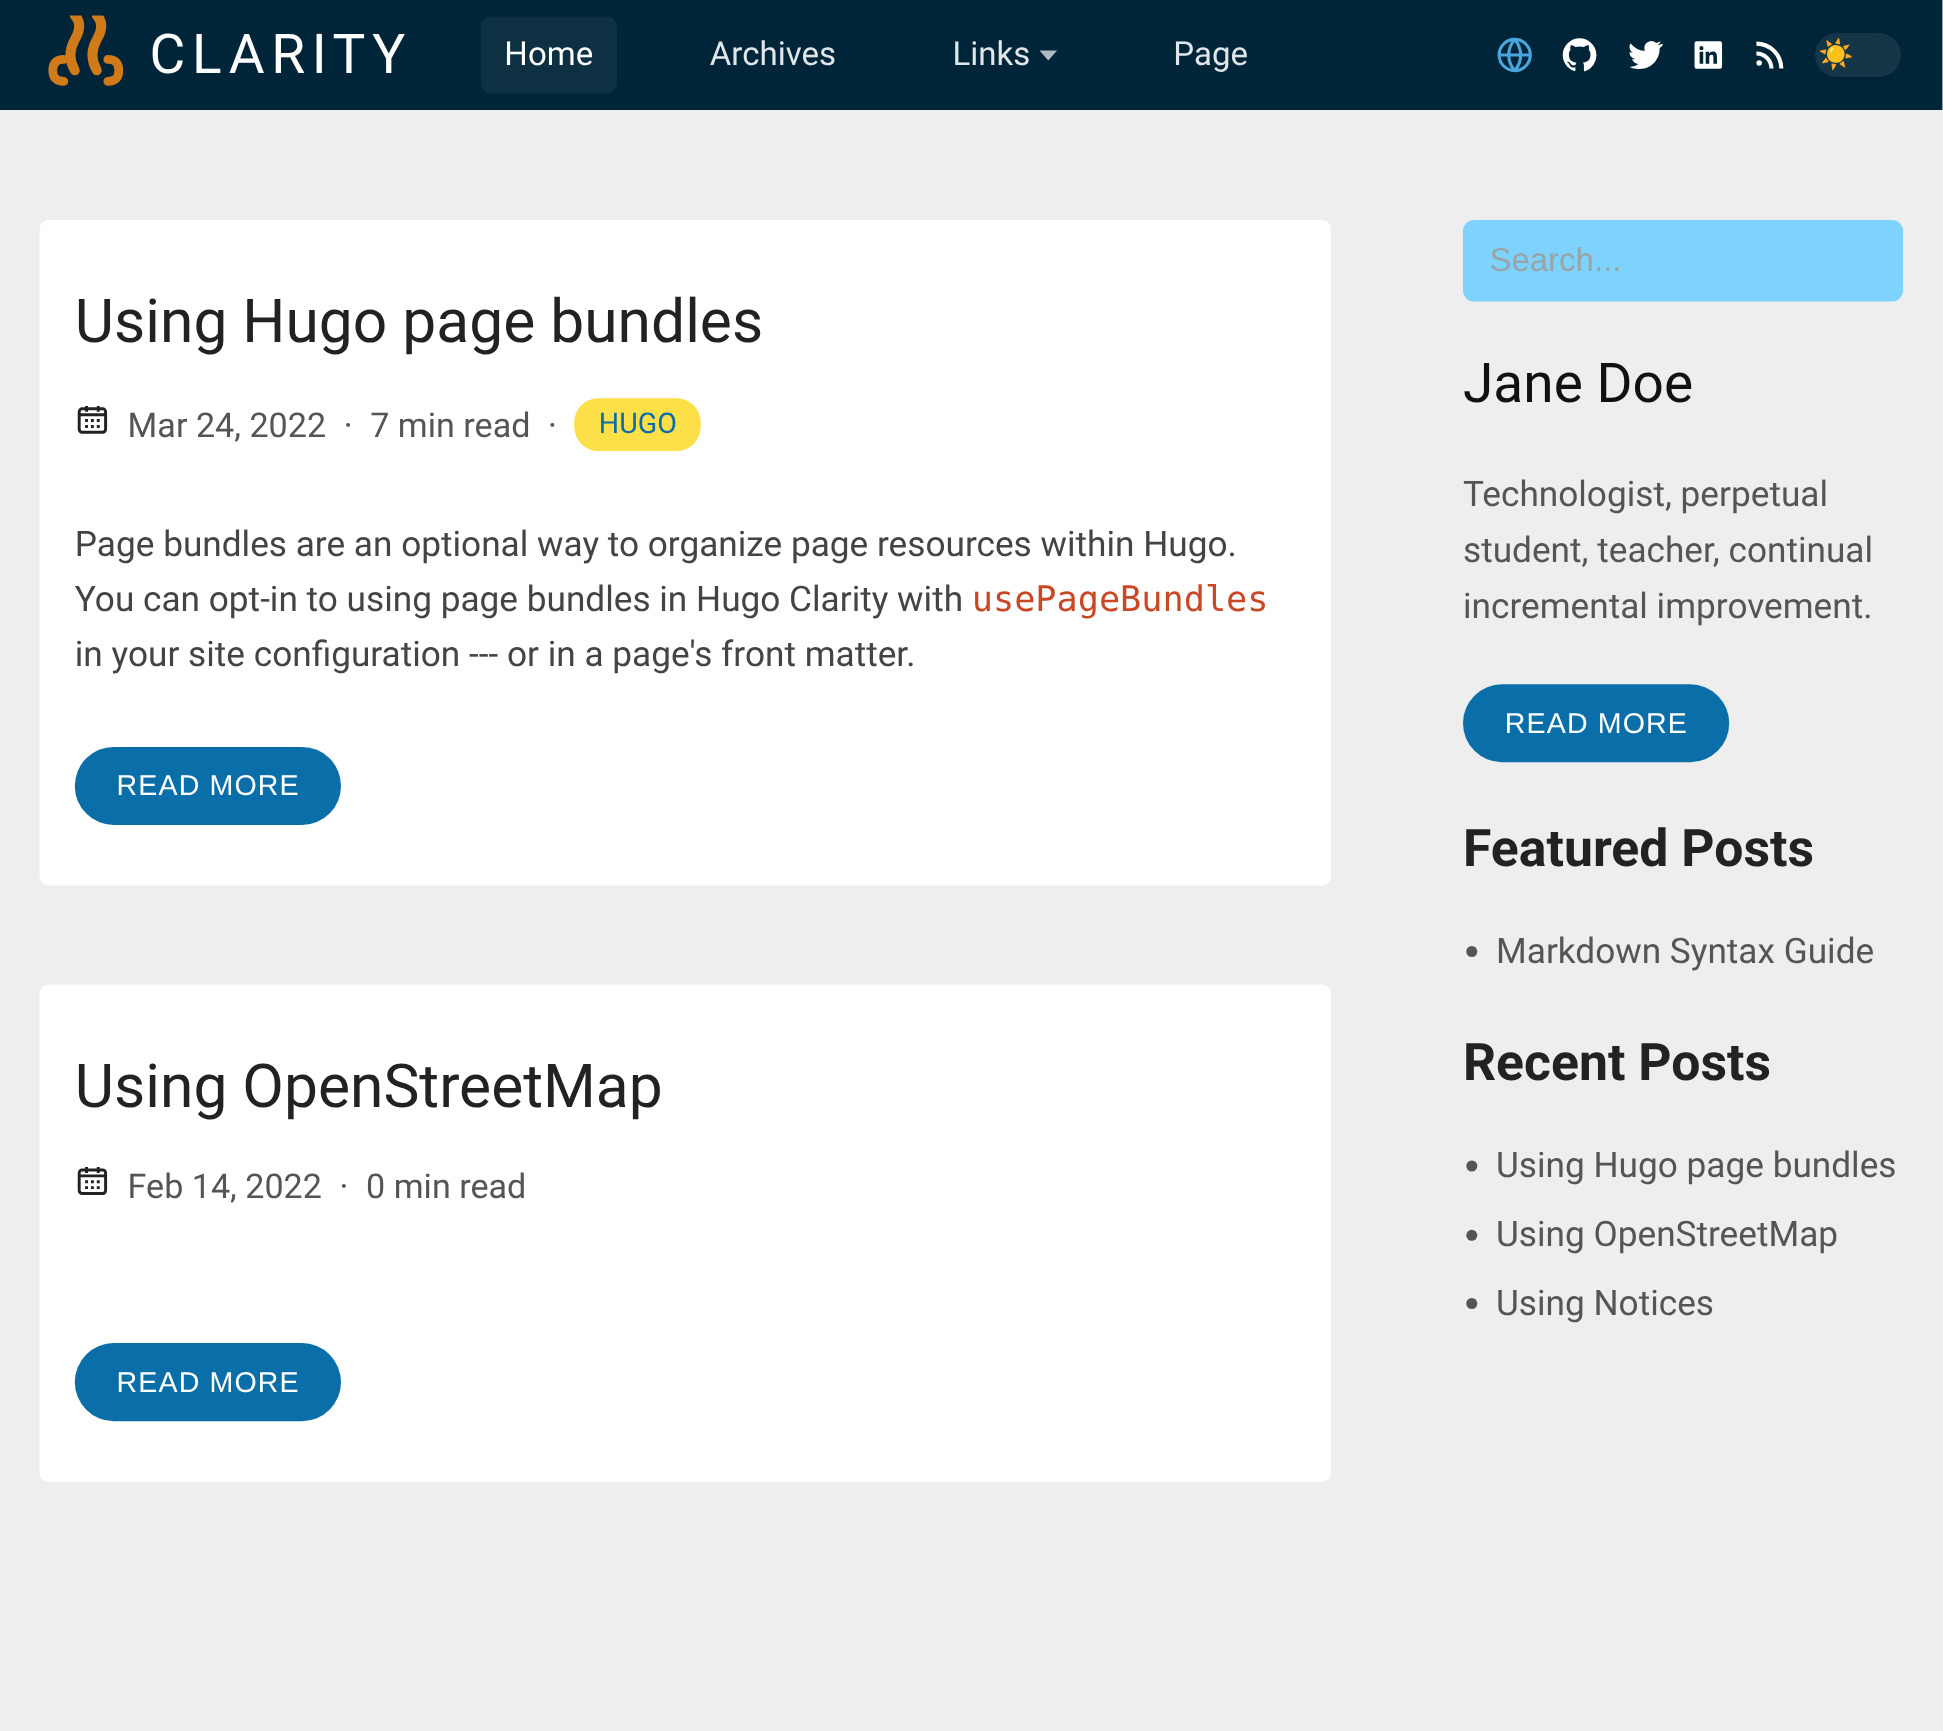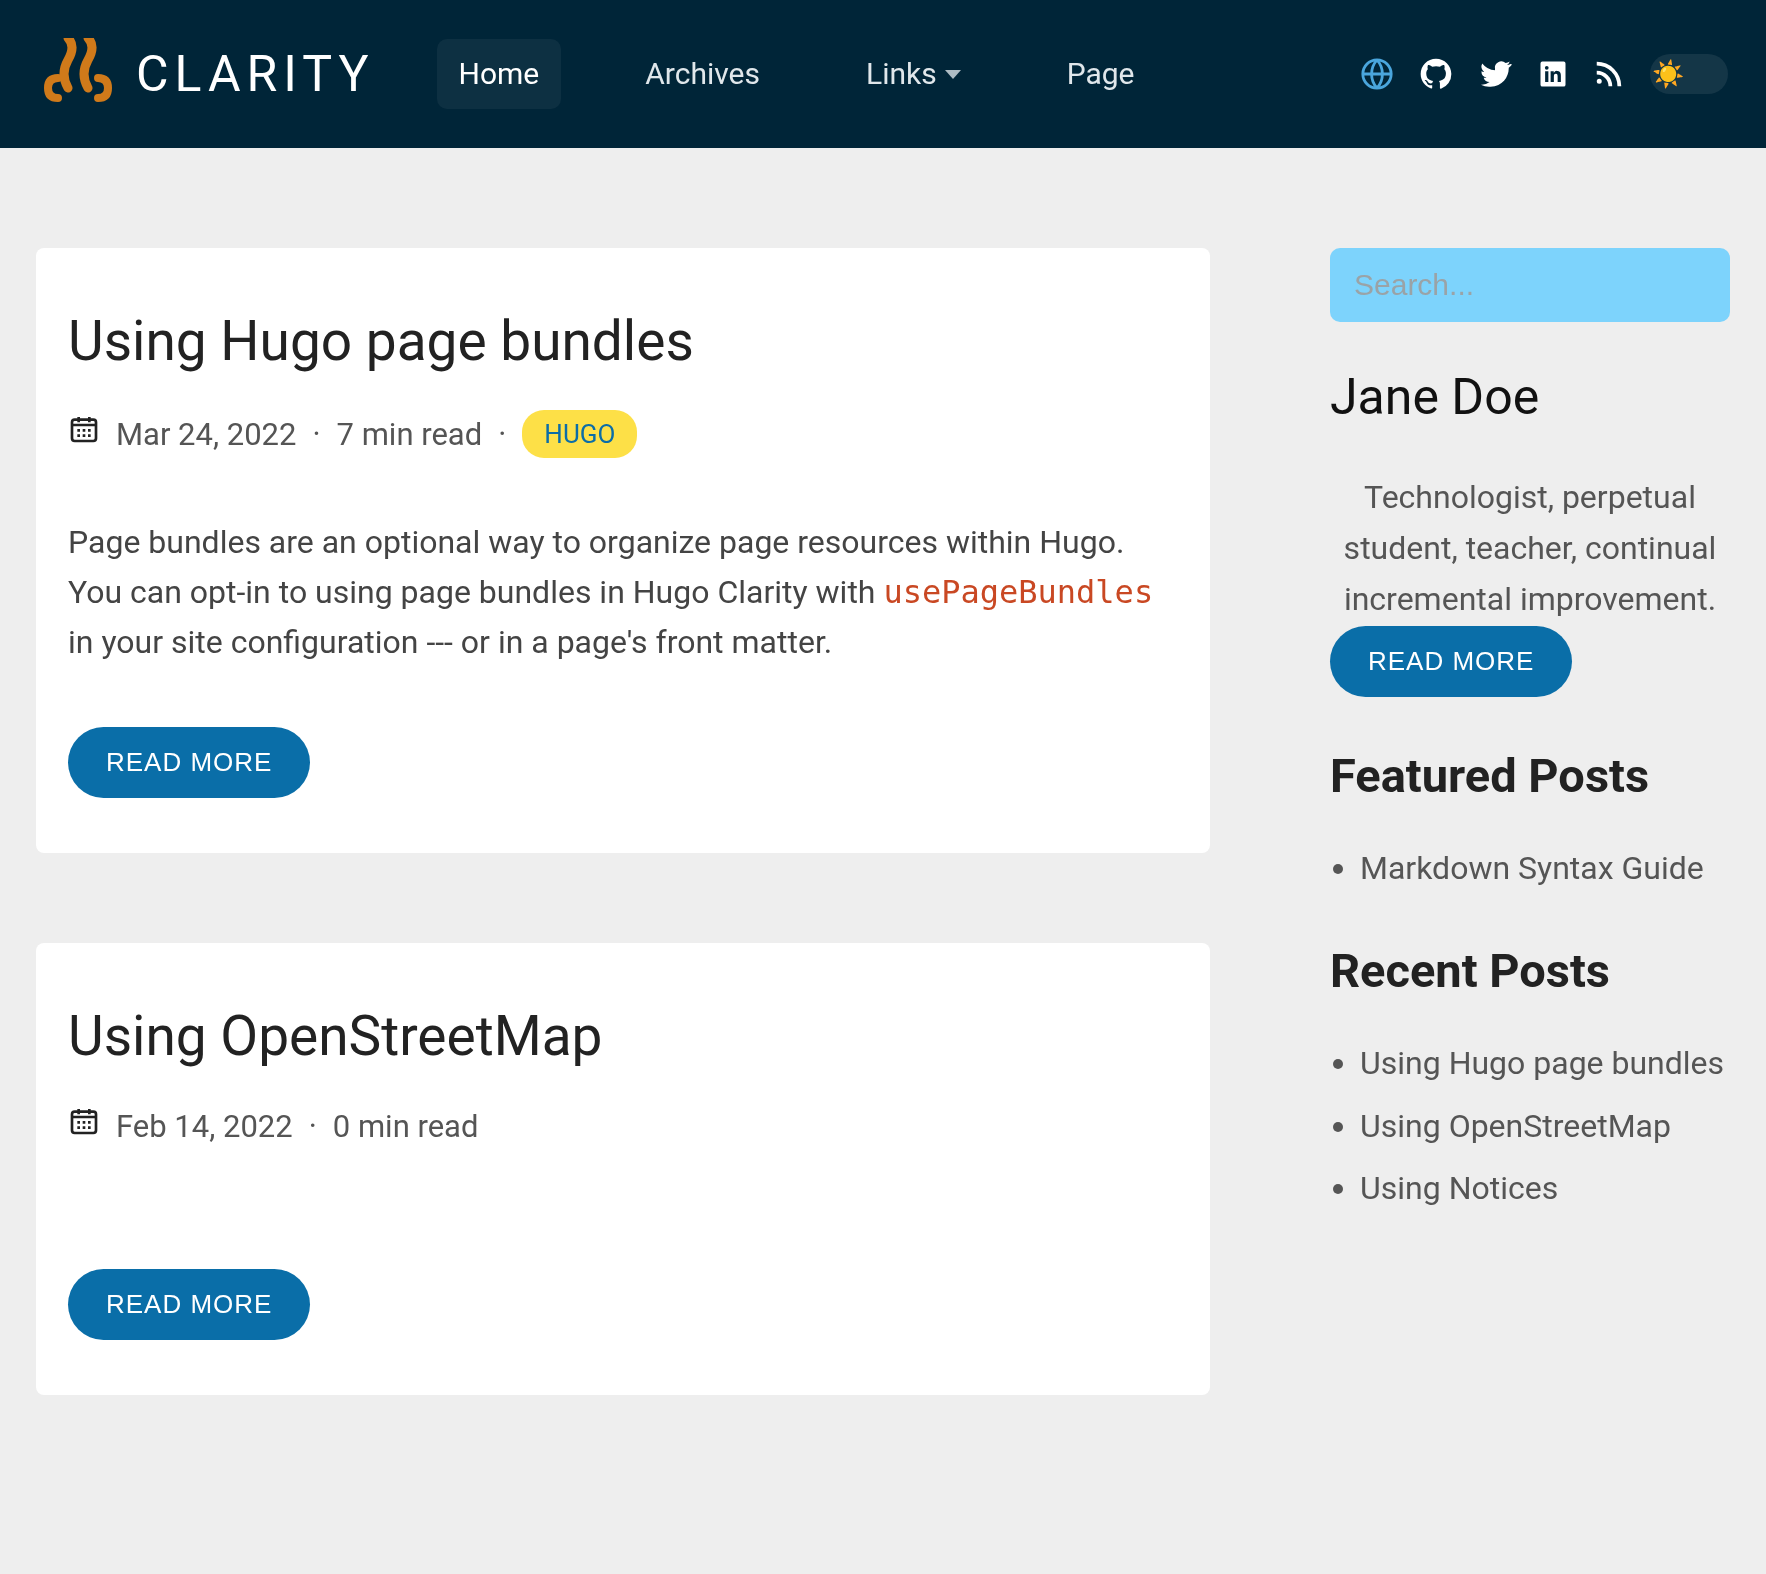--- a/index.html
+++ b/index.html
@@ -7,21 +7,21 @@
     font-family: "Metropolis", -apple-system, BlinkMacSystemFont, "Segoe UI", Roboto, Helvetica, Arial, sans-serif;
     background: #eeeeee;
     color: #111;
     font-size: 30px;
     line-height: 1.4;
   }
   
   header.nav {
     background: #002538;
     color: #fff;
-    height: 148px;
+    height: 100px;
     display: flex;
     align-items: center;
     padding: 0 38px;
     gap: 30px;
   }
   .logo-wrap {
     display: flex;
     align-items: center;
     gap: 18px;
   }
@@ -155,21 +155,21 @@
   .search::placeholder { color: #9aa3a7; }
   .author-name {
     font-size: 50px;
     font-weight: 400;
     margin-bottom: 40px;
   }
   .author-bio {
     font-size: 32px;
     color: #555;
     line-height: 1.6;
-    text-align: center;
+    margin-bottom: 44px;
   }
   .side-readmore {
     background: #0a6ea8;
     color: #fff;
     border: none;
     border-radius: 40px;
     padding: 20px 38px;
     font-size: 26px;
     letter-spacing: 1px;
     cursor: pointer;

